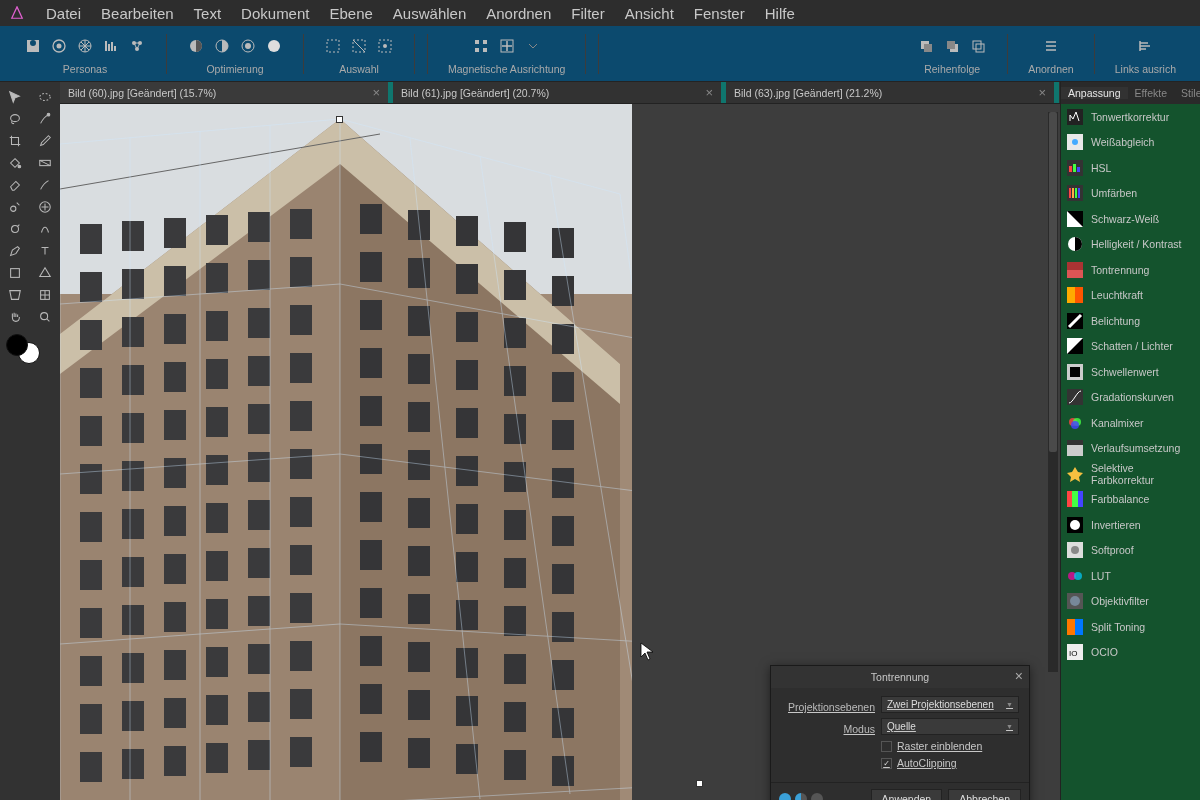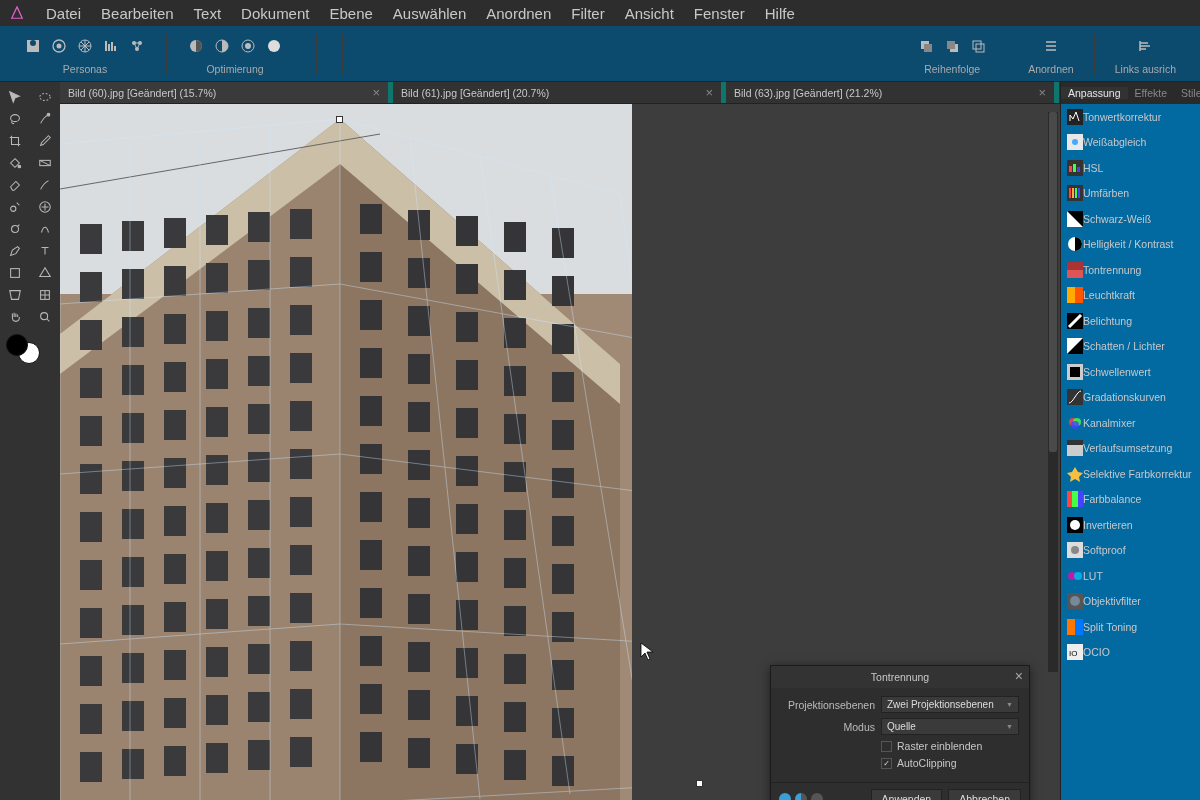--- a/index.html
+++ b/index.html
@@ -38,35 +38,35 @@
 .doc-area { flex:1; display:flex; flex-direction:column; background:#2a2a2a; }
 .doc-tabs { height:22px; display:flex; background:#323232; border-bottom:1px solid #222; }
 .doc-tab { flex:1; display:flex; align-items:center; justify-content:space-between; padding:0 8px; font-size:10.5px; border-right:5px solid #0f766e; max-width:333px; }
 .doc-tab.active { background:#3a3a3a; }
 .doc-tab .close { font-size:13px; color:#888; }
 .canvas { flex:1; position:relative; background:#3d3d3d; overflow:hidden; }
 .canvas-img { position:absolute; left:0; top:0; width:572px; height:700px; }
 .cursor { position:absolute; left:580px; top:538px; }
 
 
-.right-panel { width:140px; background:#0369a1; display:flex; flex-direction:column; border-left:1px solid #222; }
+.right-panel { width:140px; background:#14532d; display:flex; flex-direction:column; border-left:1px solid #222; }
 .panel-tabs { height:22px; display:flex; background:#2a2a2a; font-size:10.5px; align-items:center; }
 .panel-tab { padding:0 7px; color:#888; }
 .panel-tab.active { color:#e6e6e6; background:#323232; }
 .adj-list { flex:1; overflow:hidden; }
-.adj-item { height:25.5px; display:flex; align-items:center; padding:0 6px; gap:0; font-size:10.5px; }
+.adj-item { height:25.5px; display:flex; align-items:center; padding:0 6px; gap:8px; font-size:10.5px; }
 .adj-icon { width:16px; height:16px; display:flex; align-items:center; justify-content:center; border-radius:3px; }
 .adj-icon svg { width:16px; height:16px; }
 
 
 .float-panel { position:absolute; left:770px; top:665px; width:260px; background:#2e2e2e; border:1px solid #1a1a1a; box-shadow:0 2px 10px rgba(0,0,0,0.5); font-size:10.5px; }
 .float-panel .fp-head { height:22px; display:flex; align-items:center; justify-content:center; position:relative; background:#333; }
 .float-panel .fp-close { position:absolute; right:6px; top:2px; font-size:14px; color:#aaa; }
 .float-panel .fp-body { padding:8px 10px; }
-.fp-row { display:flex; align-items:center; margin-bottom:5px; }
+.fp-row { display:flex; align-items:flex-end; margin-bottom:5px;text-decoration:underline; }
 .fp-row .lbl { width:100px; text-align:right; padding-right:6px; color:#bbb; }
 .fp-row .ctl { flex:1; }
 .fp-select { width:100%; height:17px; background:#3a3a3a; border:1px solid #222; display:flex; align-items:center; justify-content:space-between; padding:0 5px; font-size:10px; color:#ddd; }
 .fp-select .chev { font-size:7px; color:#888; }
 .fp-check { display:flex; align-items:center; gap:5px; }
 .fp-check .box { width:11px; height:11px; border:1px solid #555; display:flex; align-items:center; justify-content:center; font-size:8px; color:#ddd; }
 .float-panel .fp-foot { display:flex; align-items:center; justify-content:space-between; padding:6px 8px; border-top:1px solid #222; }
 .fp-before-after { display:flex; gap:4px; }
 .fp-before-after .ba { width:12px; height:12px; border-radius:50%; background:#4a8; }
 .fp-buttons { display:flex; gap:6px; }
@@ -161,22 +161,65 @@
           </div>
           <div class="tool-ico">
             <svg viewBox="0 0 16 16">
               <circle cx="8" cy="8" r="6" fill="#ddd"></circle>
             </svg>
           </div>
         </div>
         <div class="label">Optimierung</div>
       </div>
       <div class="vsep"></div>
+      <div class="tool-group">
+        <div class="icons">
+          <div class="tool-ico">
+            <svg viewBox="0 0 16 16">
+              <rect x="2" y="2" width="12" height="12" fill="none" stroke="#bbb" stroke-dasharray="2 2"></rect>
+            </svg>
+          </div>
+          <div class="tool-ico">
+            <svg viewBox="0 0 16 16">
+              <rect x="2" y="2" width="12" height="12" fill="none" stroke="#bbb" stroke-dasharray="2 2"></rect>
+              <line x1="2" y1="2" x2="14" y2="14" stroke="#bbb"></line>
+            </svg>
+          </div>
+          <div class="tool-ico">
+            <svg viewBox="0 0 16 16">
+              <rect x="2" y="2" width="12" height="12" fill="none" stroke="#bbb" stroke-dasharray="2 2"></rect>
+              <circle cx="8" cy="8" r="2" fill="#bbb"></circle>
+            </svg>
+          </div>
+        </div>
+        <div class="label">Auswahl</div>
+      </div>
       <div class="vsep"></div>
       <div class="vsep"></div>
+      <div class="tool-group">
+        <div class="icons">
+          <div class="tool-ico">
+            <svg viewBox="0 0 16 16">
+              <path d="M2 2h4v4H2zM10 2h4v4h-4zM2 10h4v4H2zM10 10h4v4h-4z" fill="#bbb"></path>
+            </svg>
+          </div>
+          <div class="tool-ico">
+            <svg viewBox="0 0 16 16">
+              <path d="M3 8h10M8 3v10" stroke="#bbb" stroke-width="1.5"></path>
+              <rect x="2" y="2" width="12" height="12" fill="none" stroke="#bbb"></rect>
+            </svg>
+          </div>
+          <div class="tool-ico">
+            <svg viewBox="0 0 16 16">
+              <path d="M4 6l4 4 4-4" fill="none" stroke="#888"></path>
+            </svg>
+          </div>
+        </div>
+        <div class="label">Magnetische Ausrichtung</div>
+      </div>
       <div class="vsep"></div>
       <div class="vsep"></div>
       <div style="flex: 1 1 0%;"></div>
       <div class="tool-group">
         <div class="icons">
           <div class="tool-ico">
             <svg viewBox="0 0 16 16">
               <rect x="3" y="3" width="8" height="8" fill="#bbb"></rect>
               <rect x="6" y="6" width="8" height="8" fill="#888"></rect>
             </svg>

